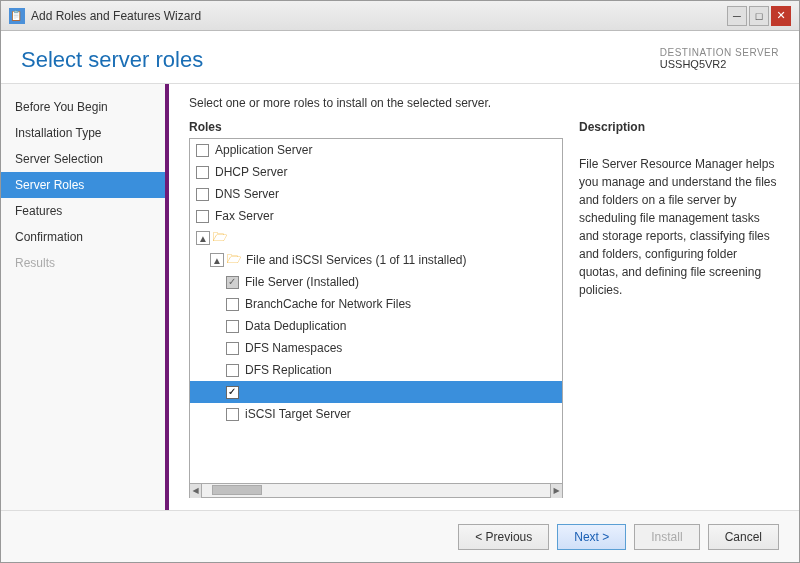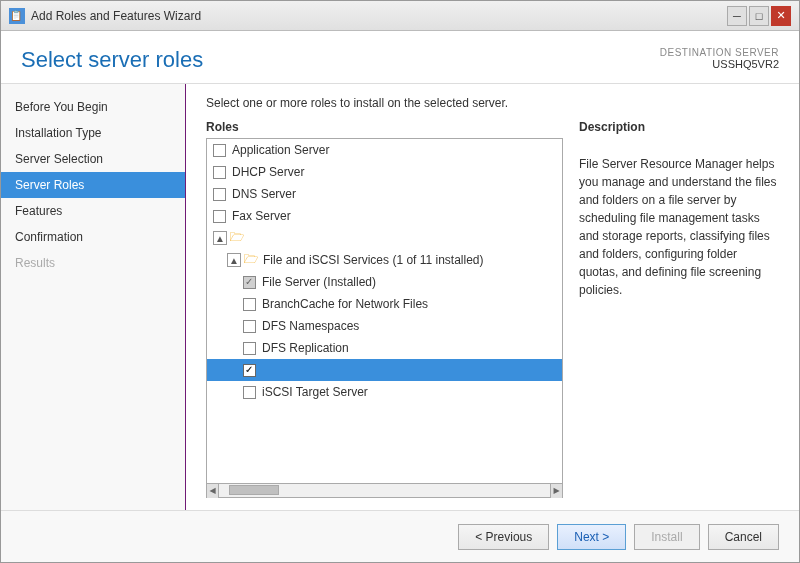--- a/index.html
+++ b/index.html
@@ -87,21 +87,21 @@
       align-items: flex-start;
     }
 
     .page-title {
       font-size: 22px;
       color: #1a6eb5;
       font-weight: 300;
     }
 
     .destination-server {
-      text-align: right;
+      text-align: left;
       font-size: 10px;
       color: #666;
     }
 
     .destination-label {
       color: #888;
       font-size: 10px;
       text-transform: uppercase;
       letter-spacing: 0.5px;
     }
@@ -111,23 +111,23 @@
       font-size: 11px;
     }
 
     .main-layout {
       display: flex;
       flex: 1;
       overflow: hidden;
     }
 
     .sidebar {
-      width: 185px;
+      width: 168px;
       background: #f8f8f8;
-      border-right: 1px solid #701a75;
+      border-right: 4px solid #701a75;
       padding-top: 10px;
       flex-shrink: 0;
     }
 
     .sidebar-item {
       padding: 6px 14px;
       font-size: 12px;
       cursor: pointer;
       color: #333;
     }
@@ -434,20 +434,24 @@
             <div class="role-item indent-2">
               <span class="checkbox-custom grayed"></span>
               <span>File Server (Installed)</span>
             </div>
 
             <div class="role-item indent-2">
               <span class="checkbox-custom"></span>
               <span>BranchCache for Network Files</span>
             </div>
 
+            <div class="role-item indent-2">
+              <span class="checkbox-custom"></span>
+              <span>Data Deduplication</span>
+            </div>
 
             <div class="role-item indent-2">
               <span class="checkbox-custom"></span>
               <span>DFS Namespaces</span>
             </div>
 
             <div class="role-item indent-2">
               <span class="checkbox-custom"></span>
               <span>DFS Replication</span>
             </div>

